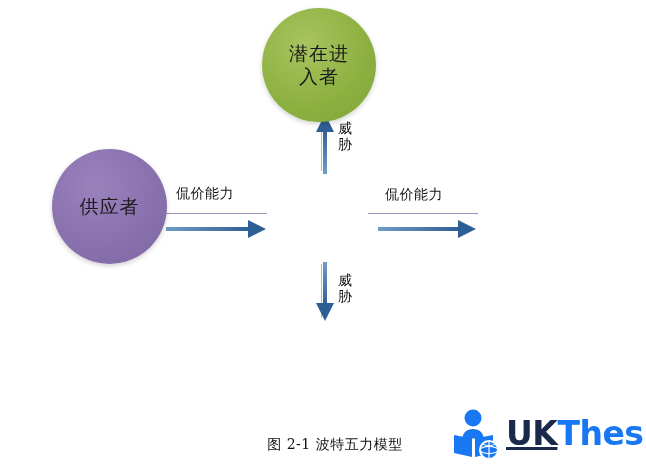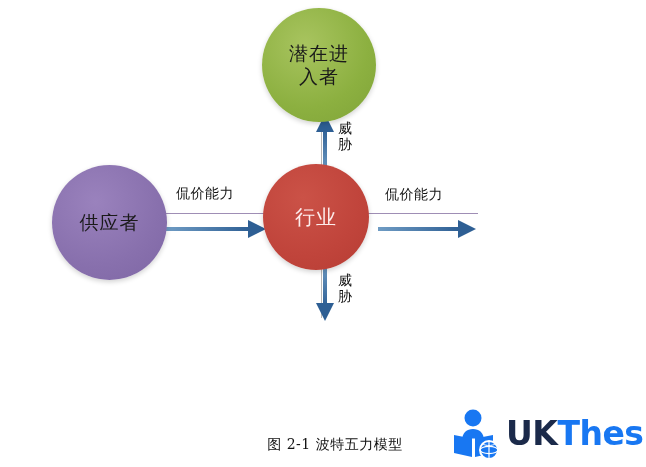--- a/index.html
+++ b/index.html
@@ -38,21 +38,21 @@
     color: #1a1a1a;
     white-space: pre-line;
   }
 
   #node-entrants {
     left: 262px; top: 8px;
     width: 114px; height: 114px;
     background: radial-gradient(circle at 38% 32%, #a8c45f 0%, #8cb040 60%, #7fa338 100%);
   }
   #node-suppliers {
-    left: 52px; top: 165px;
+    left: 52px; top: 149px;
     width: 115px; height: 115px;
     background: radial-gradient(circle at 38% 32%, #9a82bd 0%, #8870ad 60%, #7e66a4 100%);
   }
   #node-industry {
     left: 263px; top: 164px;
     width: 106px; height: 106px;
     background: radial-gradient(circle at 38% 32%, #cb5247 0%, #c0443b 60%, #b63d34 100%);
   }
   #node-industry .node-label {
     color: #fdeceb;
@@ -132,21 +132,21 @@
   }
   #logo-mark { width: 52px; height: 52px; flex: 0 0 auto; }
   #logo-text {
     font-family: "DejaVu Sans", "Liberation Sans", sans-serif;
     font-size: 33px;
     font-weight: bold;
     letter-spacing: -0.5px;
     margin-left: 2px;
     line-height: 1;
   }
-  .logo-uk { color: #1b2a4a; }
+  .logo-uk { color: #1b2a4a; text-decoration: underline; }
   .logo-thesis { color: #1877f2; }
 </style>
 </head>
 <body>
 
 <div id="canvas">
 
   <div class="guide-line" id="guide-left"></div>
   <div class="guide-line" id="guide-right"></div>
   <div class="guide-vline" id="guide-top"></div>
@@ -191,23 +191,20 @@
 
   <div class="node" id="node-entrants">
     <span class="node-label">潜在进
 入者</span>
   </div>
 
   <div class="node" id="node-suppliers">
     <span class="node-label">供应者</span>
   </div>
 
-  <div class="node" id="node-industry">
-    <span class="node-label">行业</span>
-  </div>
 
 
 
   <div class="edge-label" id="label-supplier-power">侃价能力</div>
   <div class="edge-label" id="label-buyer-power">侃价能力</div>
   <div class="edge-label" id="label-entrant-threat">威
 胁</div>
   <div class="edge-label" id="label-substitute-threat">威
 胁</div>
 

